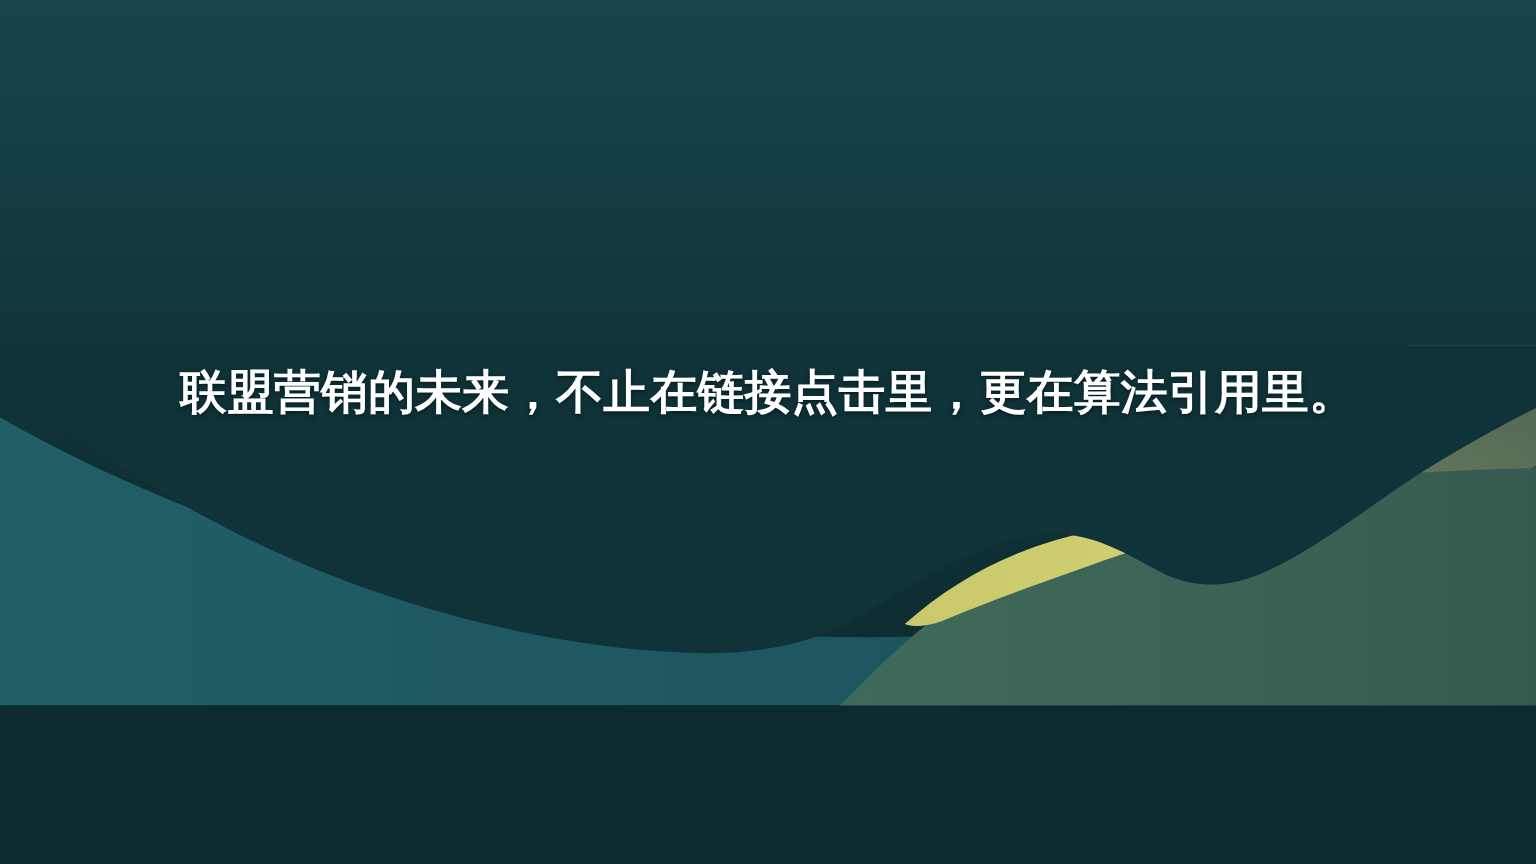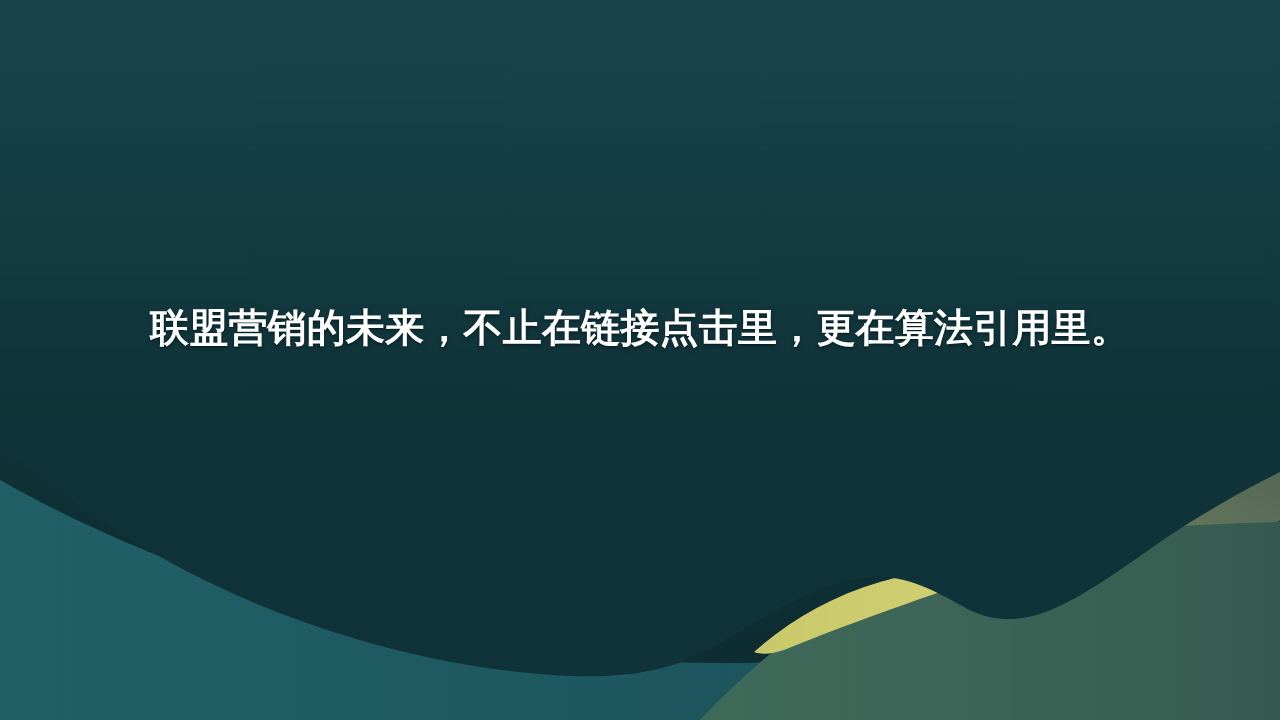--- a/index.html
+++ b/index.html
@@ -3,21 +3,21 @@
 <meta charset="utf-8">
 <style>
   html, body {
     margin: 0;
     padding: 0;
     background: #0d2b2f;
   }
   #slide {
     position: relative;
     width: 1280px;
-    height: 720px;
+    height: 588px;
     overflow: hidden;
     font-family: "Liberation Sans", "DejaVu Sans", sans-serif;
   }
   #bg-gradient {
     position: absolute;
     inset: 0;
     background: linear-gradient(180deg, #17444c 0%, #154047 16%, #123a41 34%, #103338 56%, #0e2f34 76%, #0d2c31 100%);
   }
   #decor-waves {
     position: absolute;

